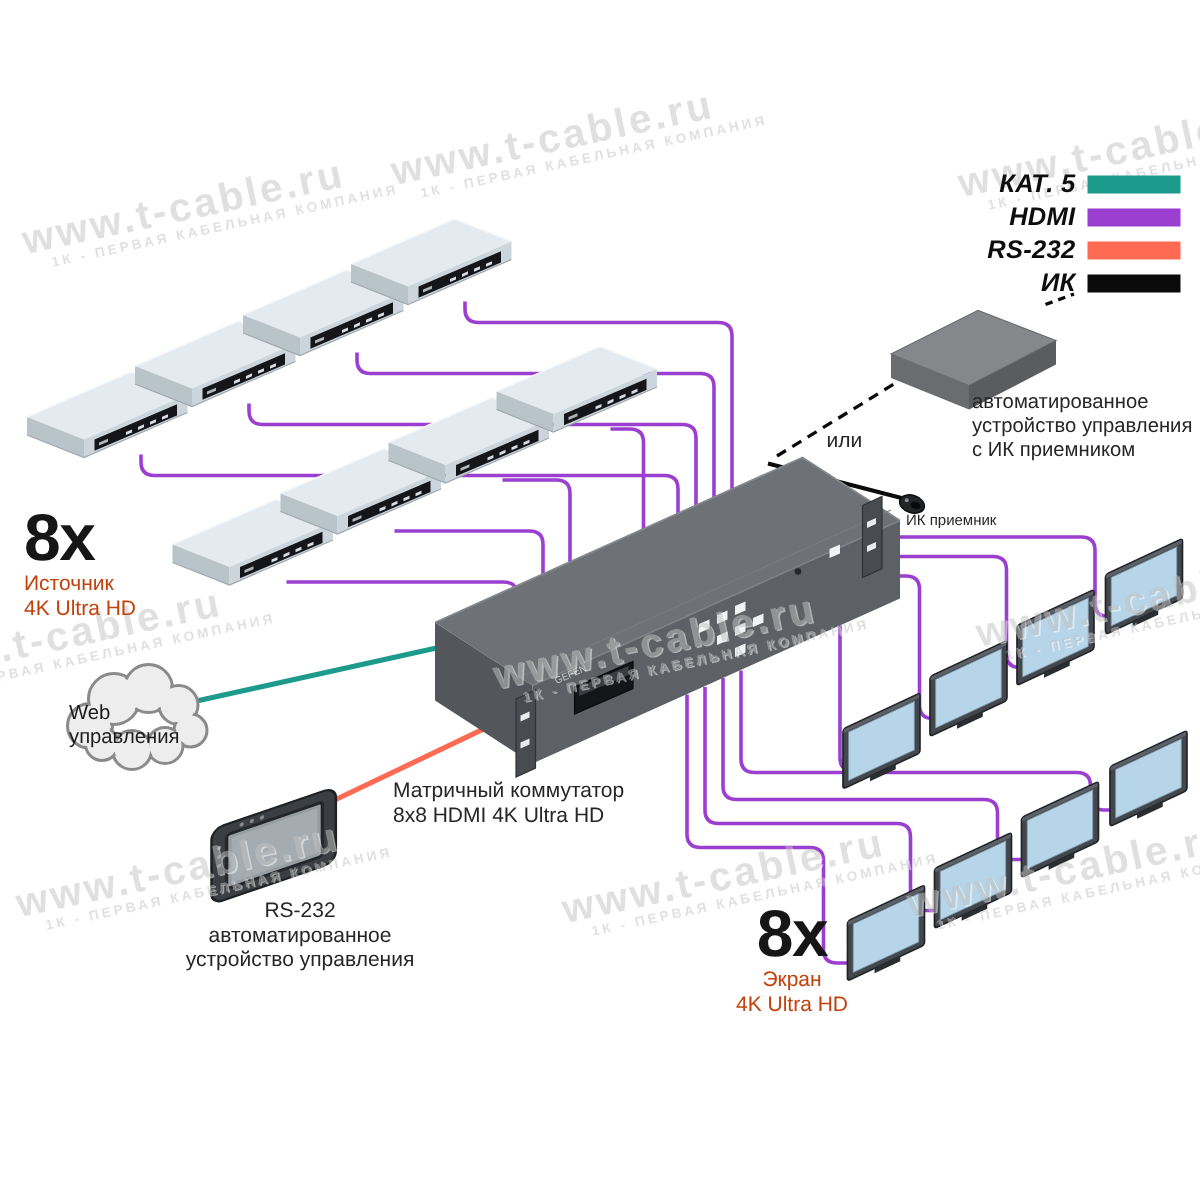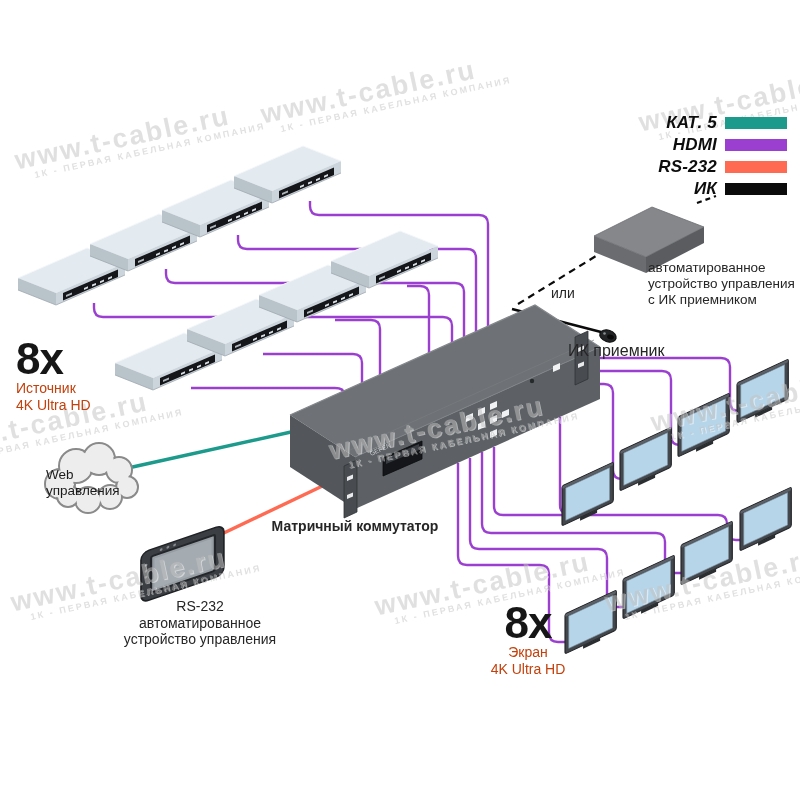--- a/index.html
+++ b/index.html
@@ -15,25 +15,25 @@
   
   #legend{position:absolute;top:113px;right:13px;}
   .lg-row{display:flex;justify-content:flex-end;align-items:center;height:19px;margin-bottom:3px;}
   .lg-label{font-size:17px;font-weight:700;font-style:italic;color:#0d0d0d;letter-spacing:.2px;}
   .lg-swatch{display:inline-block;width:62px;height:12px;margin-left:8px;}
   
   .count{font-size:44px;font-weight:700;color:#161616;line-height:.95;letter-spacing:-1px;}
   .sub{font-size:14px;color:#c2410c;line-height:1.2;}
   #lbl-sources{left:16px;top:338px;}
   #lbl-displays{left:466px;top:602px;width:124px;text-align:center;}
-  #lbl-matrix{left:262px;top:518px;width:186px;text-align:center;font-size:14px;color:#262626;font-weight:bold;}
+  #lbl-matrix{left:262px;top:518px;width:186px;font-size:14px;color:#262626;}
   #lbl-rs232{left:116px;top:598px;width:168px;text-align:center;font-size:14px;color:#262626;}
   #lbl-auto{left:648px;top:260px;font-size:13.5px;color:#262626;}
   #lbl-or{left:551px;top:285px;font-size:14px;color:#262626;}
-  #lbl-ir{left:568px;top:342px;font-size:16px;color:#262626;}
+  #lbl-ir{left:604px;top:342px;font-size:10px;color:#262626;}
   #cloud-text{left:46px;top:467px;width:98px;text-align:left;font-size:13.5px;color:#1b1b1b;line-height:1.15;}
 </style>
 </head>
 <body>
 
 <svg id="diagram" width="800" height="800" viewBox="0 0 800 800">
   <defs>
 
     <g id="tpl-source">
       <polygon points="0,30 69,0 107,15 38,45" fill="#e3eaf0"></polygon>
@@ -252,20 +252,21 @@
 </div>
 
 <div class="lbl" id="lbl-displays">
   <div class="count">8x</div>
   <div class="sub">Экран</div>
   <div class="sub">4K Ultra HD</div>
 </div>
 
 <div class="lbl" id="lbl-matrix">
   <div>Матричный коммутатор</div>
+  <div>8x8 HDMI 4K Ultra HD</div>
 </div>
 
 <div class="lbl" id="lbl-rs232">
   <div>RS-232</div>
   <div>автоматированное</div>
   <div>устройство управления</div>
 </div>
 
 <div class="lbl" id="lbl-auto">
   <div>автоматированное</div>

